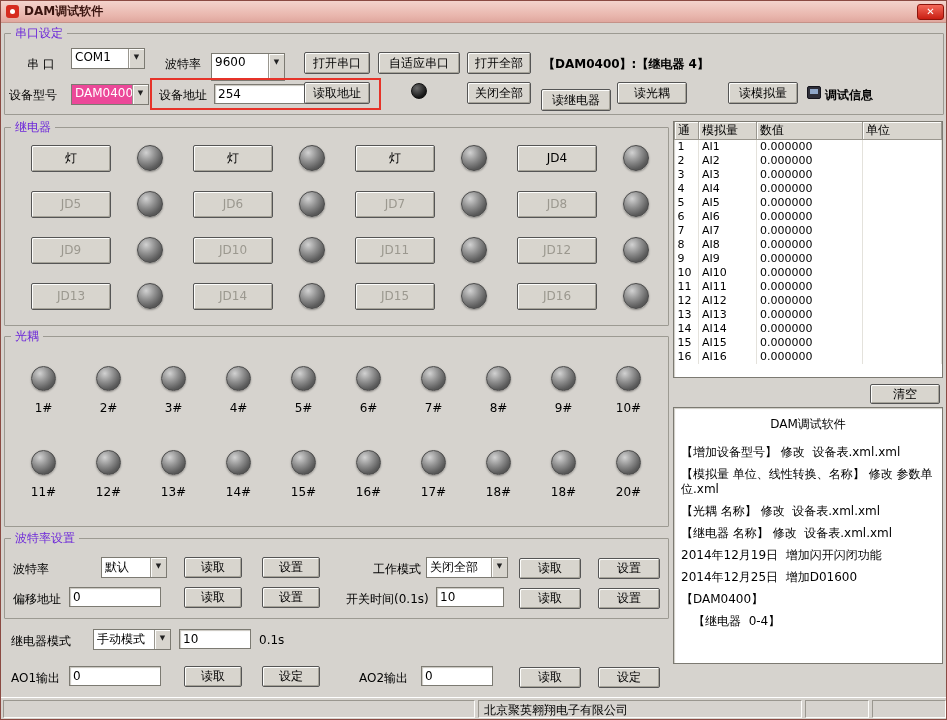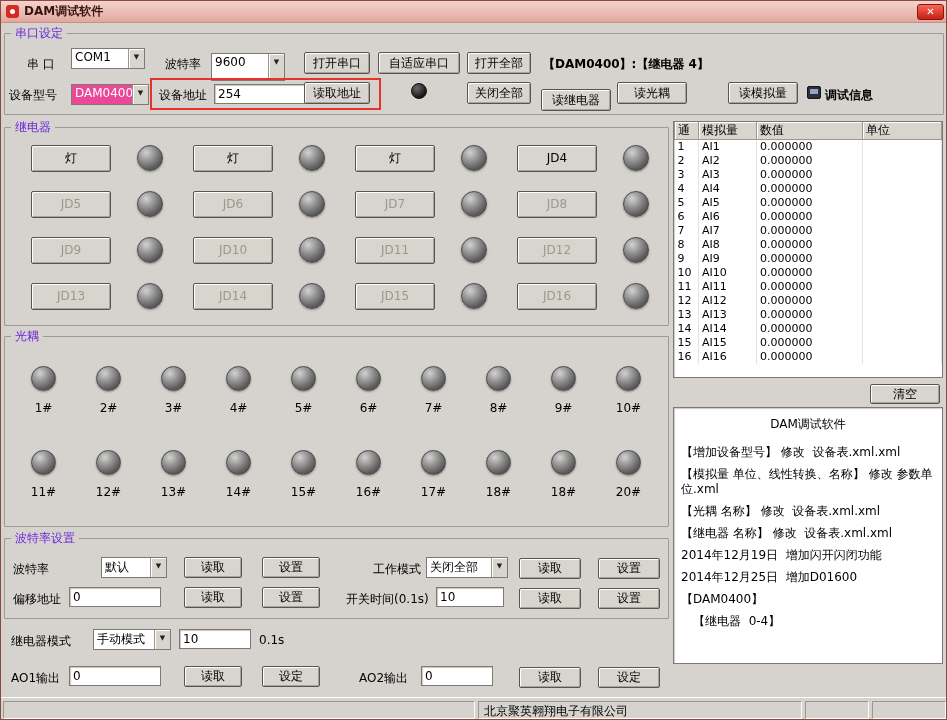--- a/index.html
+++ b/index.html
@@ -36,21 +36,21 @@
   .radio-lamp{position:absolute;width:16px;height:16px;border-radius:50%;background:radial-gradient(circle at 35% 30%,#6a6a6a,#161616 70%);border:1px solid #111}
   .debug-icon{position:absolute;width:14px;height:13px;background:#2e2e38;border:1px solid #14141c;border-radius:2px}
   .debug-icon:after{content:"";position:absolute;left:2px;top:2px;width:8px;height:5px;background:#8fa6c8}
   .apanel{position:absolute;background:#fff;border:1px solid #7c7a72;box-shadow:inset 1px 1px 1px #cfccc5;overflow:hidden}
   table.atable{border-collapse:collapse;width:100%;table-layout:fixed}
   table.atable th{background:#d8d5ce;border:1px solid #9a978f;border-top:none;box-shadow:inset 1px 1px 0 #fdfdfb;font-weight:normal;font-size:12px;height:17px;text-align:left;padding:0 3px}
   table.atable td{font-size:11px;height:14px;line-height:14px;padding:0 3px;border-right:1px solid #e4e2dc;white-space:nowrap;overflow:hidden}
   .info-title{text-align:center;margin:4px 0 12px 0}
   .info-line{margin-bottom:7px;white-space:pre-wrap;line-height:15px}
   .info-wrap{padding:4px 7px}
-  .statusbar{position:absolute;left:0;top:696px;width:947px;height:24px;background:#d6d3ce;border-top:1px solid #fff;display:flex;gap:3px;align-items:center;padding:2px 2px;z-index:10}
+  .statusbar{position:absolute;left:0;top:696px;width:947px;height:24px;background:#d6d3ce;border-top:1px solid #fff;display:flex;gap:3px;align-items:flex-start;padding:2px 2px;z-index:10}
   .sb-panel{height:18px;border:1px solid;border-color:#9a978f #fdfdfb #fdfdfb #9a978f;padding:1px 5px;font-size:12px;white-space:nowrap;overflow:hidden}
 </style>
 </head>
 <body>
 
 <div class="win">
 
   <div class="titlebar">
     <span class="app-icon"></span>
     <span class="title-text">DAM调试软件</span>

